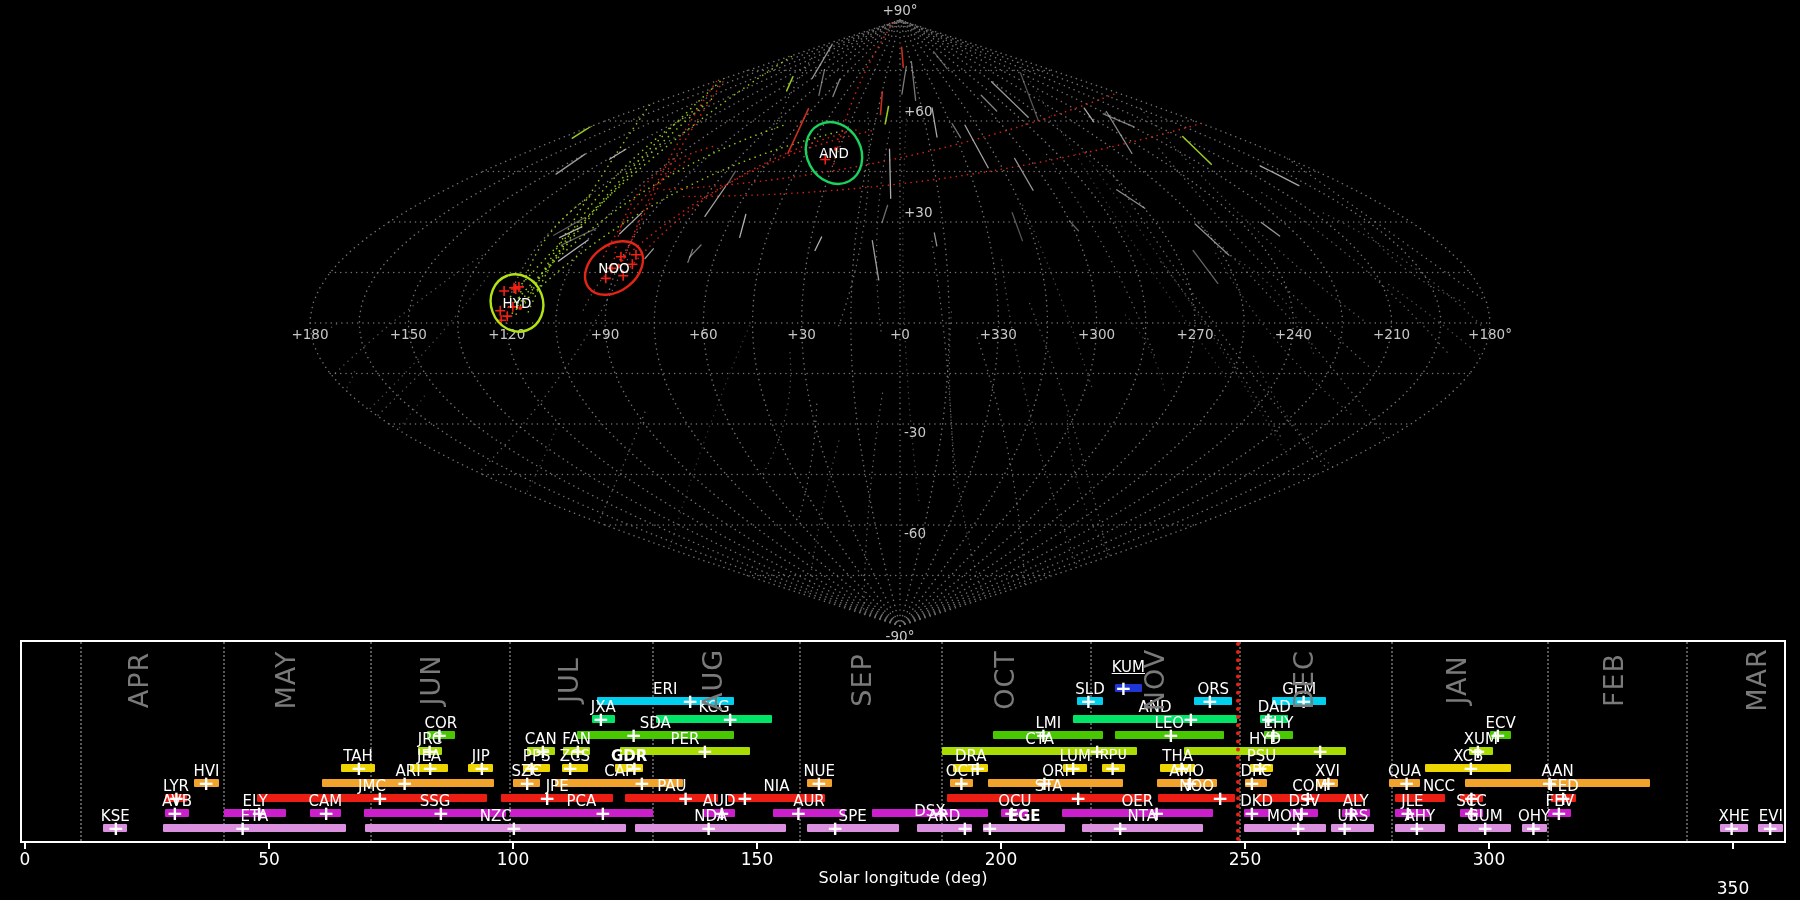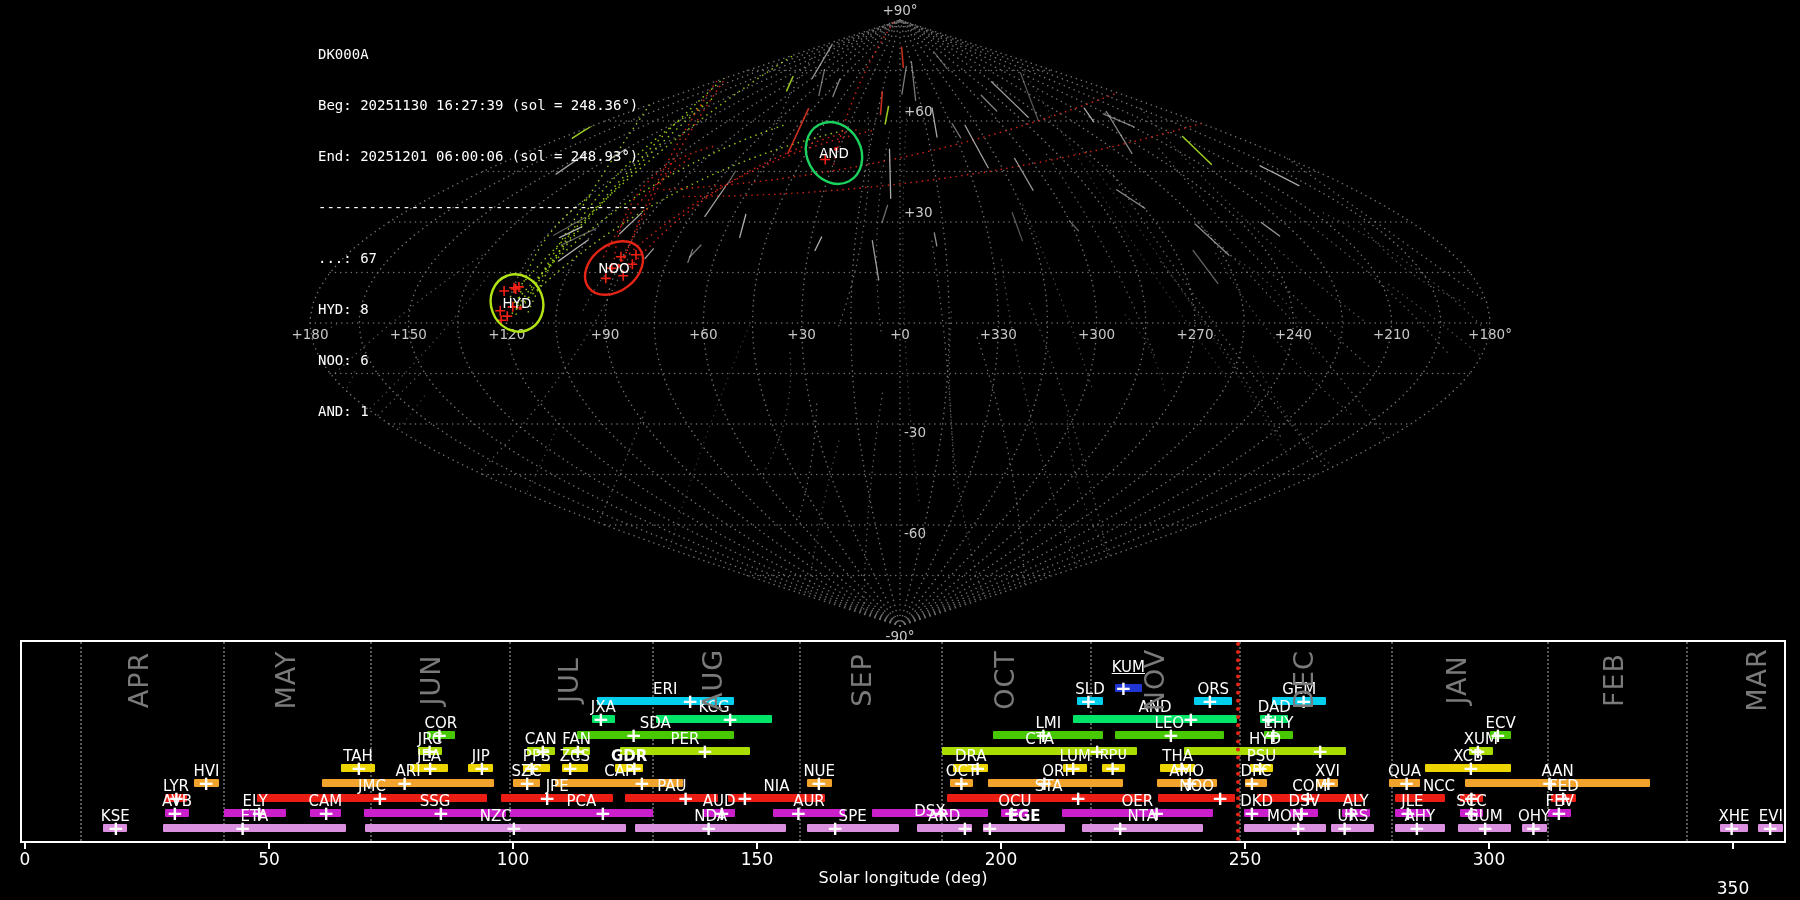--- a/index.html
+++ b/index.html
@@ -265,30 +265,20 @@
         <circle cx="618.8131156945601" cy="266.0865220306441" r="2" fill="#e62416"></circle>
         <ellipse cx="614" cy="268" rx="32" ry="23" fill="none" stroke="#e62416" stroke-width="2.4" transform="rotate(-38 614 268)"></ellipse>
         <text x="614" y="273" text-anchor="middle" fill="#fff" font-size="13.5" font-family="&quot;DejaVu Sans&quot;,sans-serif">NOO</text>
         <path d="M820.252689871937 159.54497836232184 L830.252689871937 159.54497836232184 M825.252689871937 154.54497836232184 L825.252689871937 164.54497836232184" stroke="#f22015" stroke-width="1.6"></path>
         <circle cx="835.8710404029116" cy="148.91697129653767" r="2" fill="#e62416"></circle>
         <ellipse cx="834" cy="153" rx="27" ry="32" fill="none" stroke="#1ad25f" stroke-width="2.4" transform="rotate(-28 834 153)"></ellipse>
         <text x="834" y="158" text-anchor="middle" fill="#fff" font-size="13.5" font-family="&quot;DejaVu Sans&quot;,sans-serif">AND</text>
       </g>
     </svg>
 
-  <div class="info">
-    <div>DK000A</div>
-    <div>Beg: 20251130 16:27:39 (sol = 248.36°)</div>
-    <div>End: 20251201 06:00:06 (sol = 248.93°)</div>
-    <div class="sep">---------------------------------------</div>
-    <div>...: 67</div>
-    <div>HYD: 8</div>
-    <div>NOO: 6</div>
-    <div>AND: 1</div>
-  </div>
 
   <div id="panel">
       <div class="vline" style="left: 58.144px;"></div>
       <div class="vline" style="left: 201.128px;"></div>
       <div class="vline" style="left: 348.016px;"></div>
       <div class="vline" style="left: 486.608px;"></div>
       <div class="vline" style="left: 630.08px;"></div>
       <div class="vline" style="left: 777.456px;"></div>
       <div class="vline" style="left: 918.976px;"></div>
       <div class="vline" style="left: 1067.82px;"></div>

